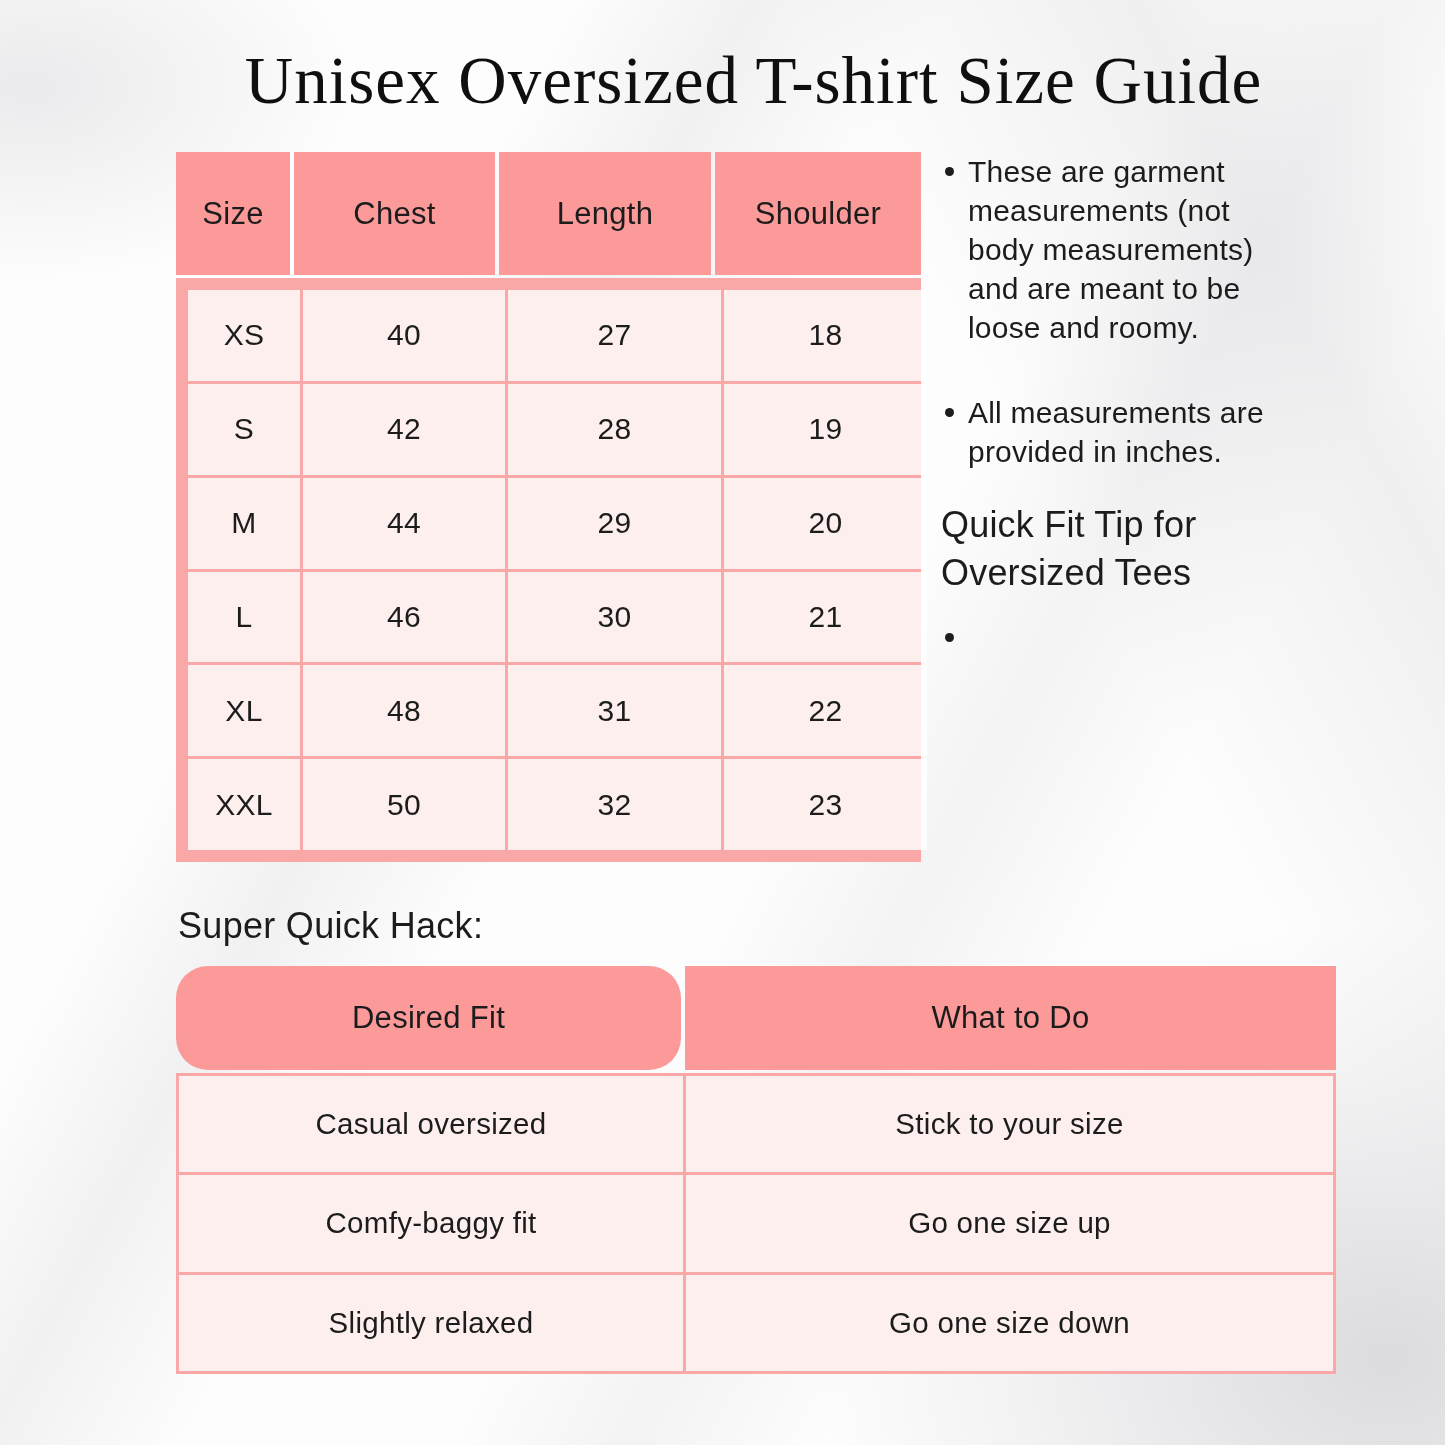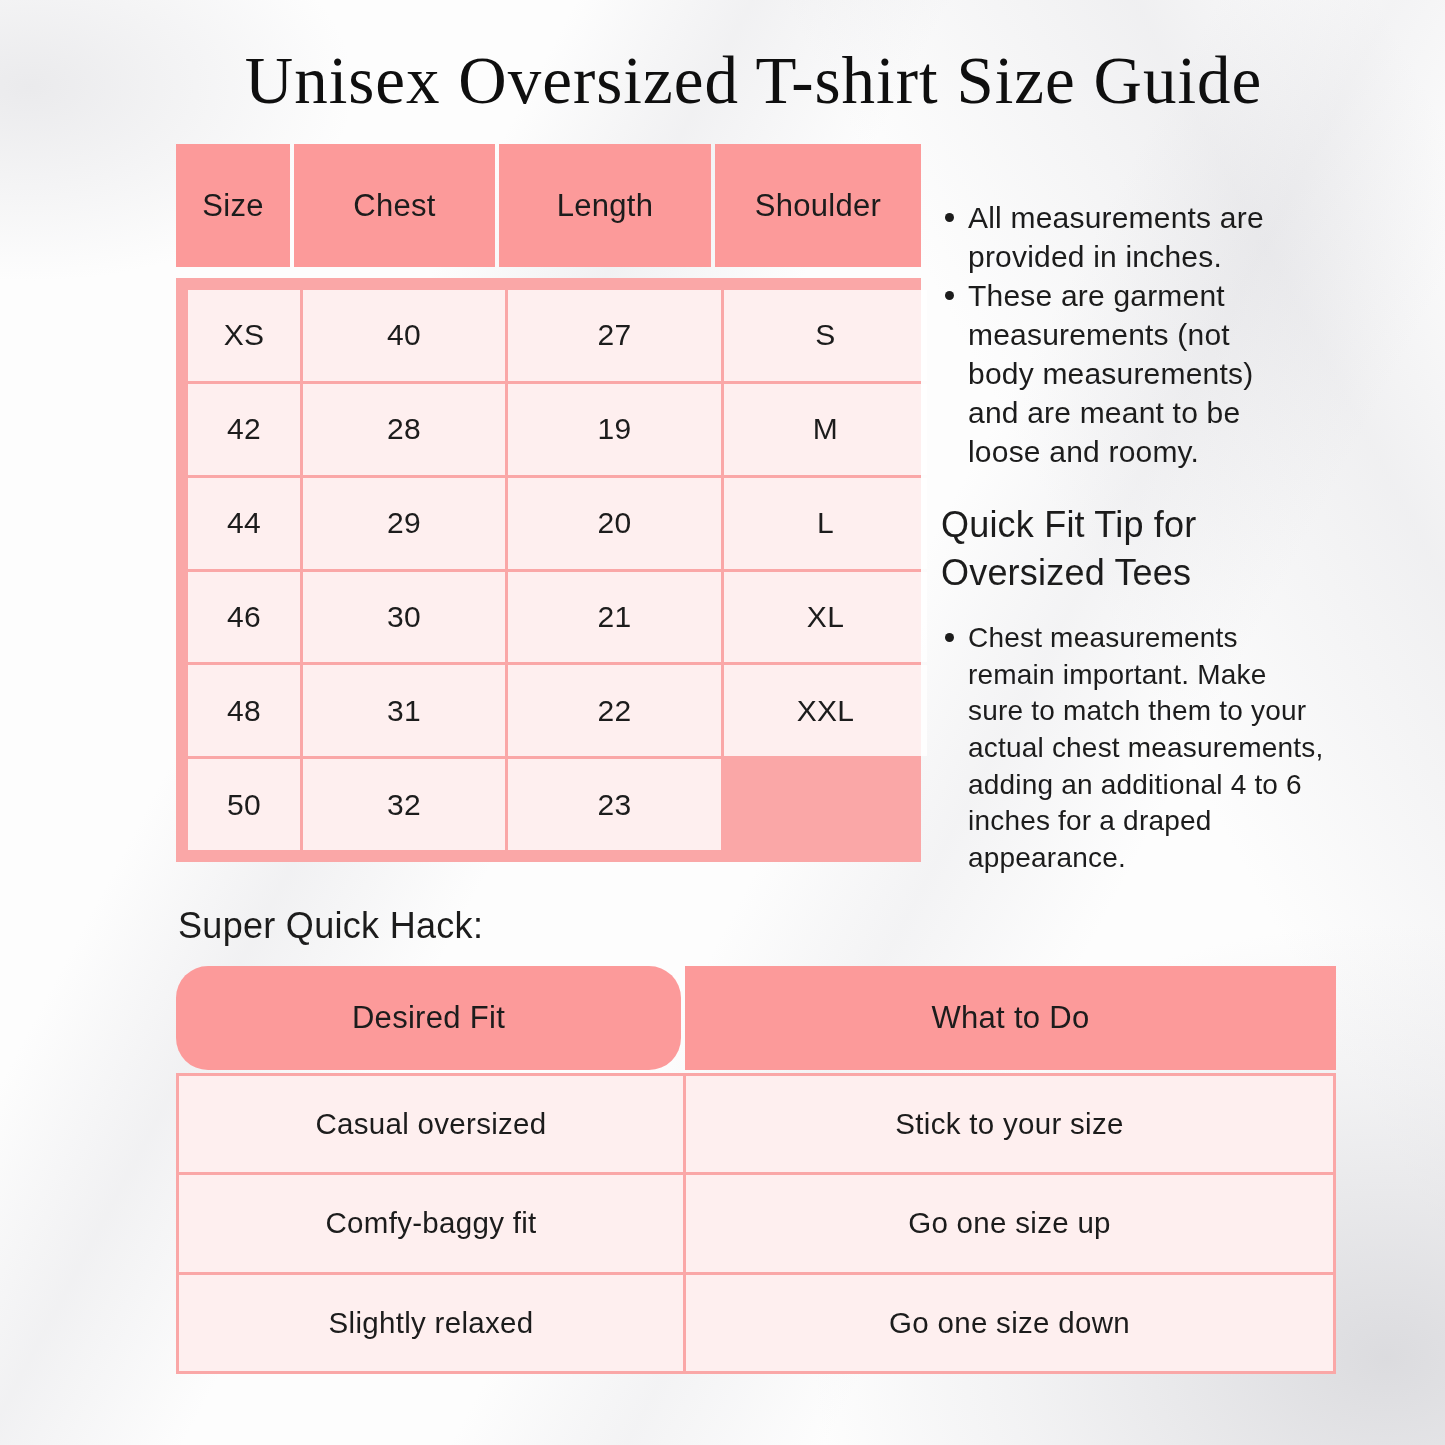--- a/index.html
+++ b/index.html
@@ -28,21 +28,21 @@
     text-align: center;
     font-family: "Liberation Serif", "DejaVu Serif", serif;
     font-weight: 400;
     font-size: 67px;
     letter-spacing: 1px;
     color: #0f0f0f;
   }
 
   
   .size-header {
-    left: 145px; top: 144px; width: 745px; height: 123px;
+    left: 145px; top: 152px; width: 745px; height: 123px;
     display: flex; gap: 4px;
   }
   .size-header .hcell {
     background: #FC9A9A;
     display: flex; align-items: center; justify-content: center;
     font-size: 31px; font-weight: 500; letter-spacing: 0.3px;
   }
   .size-header .hc1 { width: 114px; }
   .size-header .hc2 { width: 201px; }
   .size-header .hc3 { width: 212px; }
@@ -118,20 +118,21 @@
   <div class="hcell hc1">Size</div>
   <div class="hcell hc2">Chest</div>
   <div class="hcell hc3">Length</div>
   <div class="hcell hc4">Shoulder</div>
 </div>
 
 <div class="layer size-body">
   <div class="cell">XS</div>
   <div class="cell">40</div>
   <div class="cell">27</div>
+  <div class="cell">18</div>
   <div class="cell">S</div>
   <div class="cell">42</div>
   <div class="cell">28</div>
   <div class="cell">19</div>
   <div class="cell">M</div>
   <div class="cell">44</div>
   <div class="cell">29</div>
   <div class="cell">20</div>
   <div class="cell">L</div>
   <div class="cell">46</div>
@@ -141,32 +142,31 @@
   <div class="cell">48</div>
   <div class="cell">31</div>
   <div class="cell">22</div>
   <div class="cell">XXL</div>
   <div class="cell">50</div>
   <div class="cell">32</div>
   <div class="cell">23</div>
 </div>
 
 <div class="layer notes">
+  <div class="bullet b1">
+    <span class="dot"></span>
+    <p>These are garment measurements (not body measurements) and are meant to be loose and roomy.</p>
+  </div>
   <div class="bullet b2">
     <span class="dot"></span>
     <p>All measurements are provided in inches.</p>
   </div>
-  <div class="bullet b1">
-    <span class="dot"></span>
-    <p>These are garment measurements (not body measurements) and are meant to be loose and roomy.</p>
-  </div>
   <h2 class="tip-heading">Quick Fit Tip for Oversized Tees</h2>
   <div class="bullet b3">
     <span class="dot"></span>
-    <p>Chest measurements remain important. Make sure to match them to your actual chest measurements, adding an additional 4 to 6 inches for a draped appearance.</p>
   </div>
 </div>
 
 <h2 class="layer hack-heading">Super Quick Hack:</h2>
 
 <div class="layer hack-header">
   <div class="hcell hcA">Desired Fit</div>
   <div class="hcell hcB">What to Do</div>
 </div>
 

